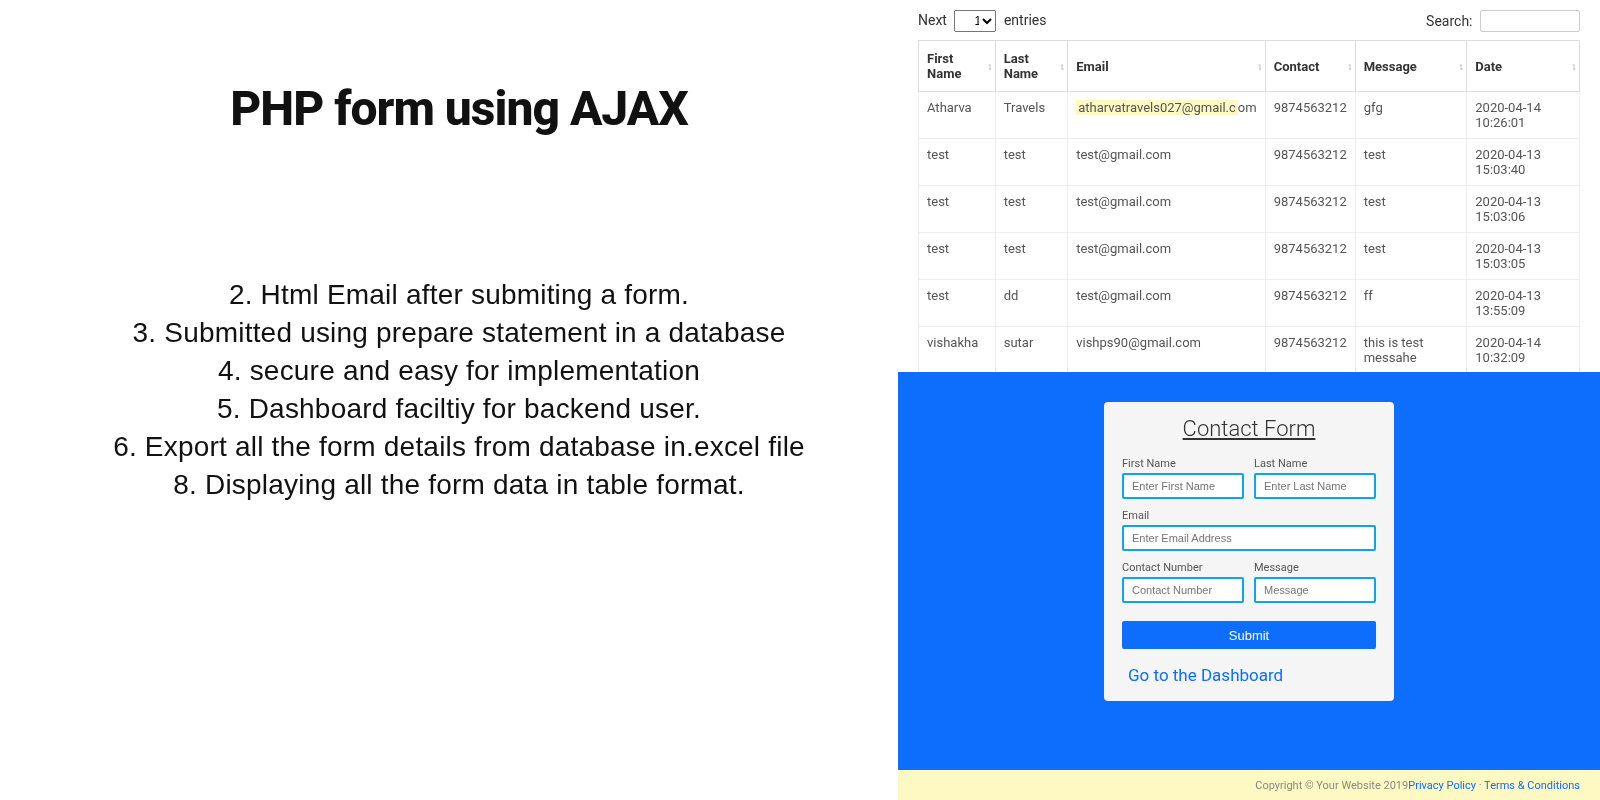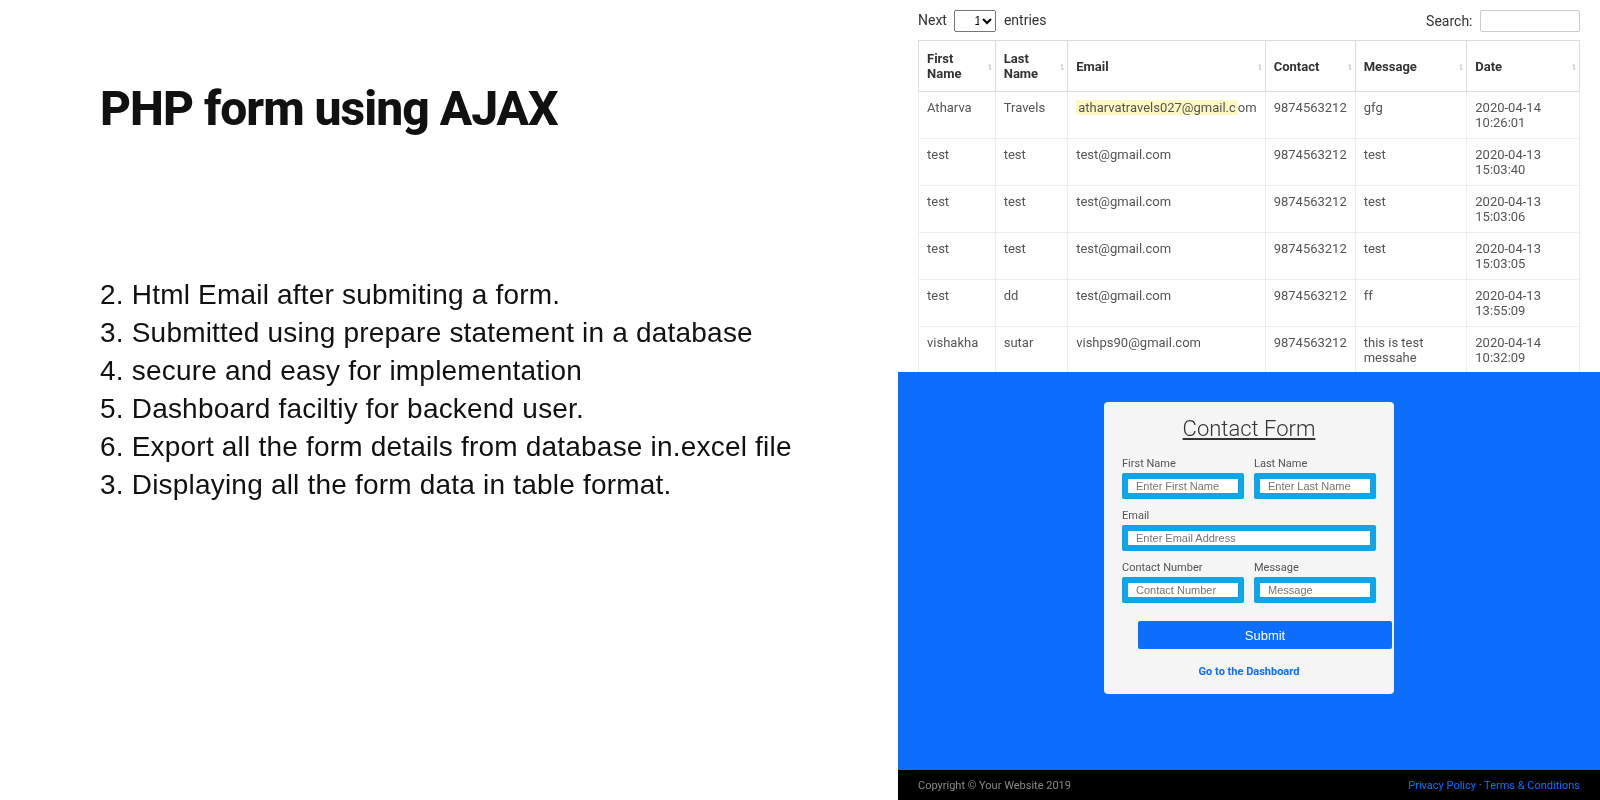--- a/index.html
+++ b/index.html
@@ -9,20 +9,21 @@
     width: 1600px;
     height: 800px;
     overflow: hidden;
     position: relative;
   }
   .left-col {
     position: absolute;
     left: 0; top: 0;
     width: 898px; height: 681px;
     padding: 80px 80px 0 100px;
+    text-align: center;
   }
   .left-col h1 {
     font-weight: 800;
     font-size: 48px;
     letter-spacing: -1px;
     margin-bottom: 140px;
     color: #111;
   }
   .feat-list {
     font-family: "Century Gothic", "Avant Garde", "Avenir Next", Futura, sans-serif;
@@ -144,59 +145,56 @@
   .fld { flex: 1; margin-bottom: 10px; }
   .fld label {
     display: block;
     font-size: 11px;
     color: #555;
     margin-bottom: 3px;
   }
   .fld input {
     width: 100%;
     height: 26px;
-    border: 6px solid #0ea5e9;
+    border: 2px solid #0ea5e9;
     border-radius: 2px;
     padding: 0 8px;
     font-size: 11px;
     color: #999;
   }
   .btn-submit {
     width: 100%;
     height: 28px;
     background: #0d6efd;
     color: #fff;
     border: none;
     border-radius: 2px;
     font-size: 13px;
     margin-top: 8px;
     cursor: pointer;
-    margin-left: 16px;
   }
   .dash-link {
     display: block;
-    text-align: center;
-    font-size: 11px;
+    font-size: 17px;
     color: #0d6efd;
     margin-top: 10px;
     padding: 6px;
     text-decoration: none;
-    font-weight: bold;
   }
   .footer {
     position: absolute;
     left: 0; right: 0; bottom: 0;
     height: 30px;
     display: flex;
-    justify-content: space-between;
+    justify-content: flex-end;
     align-items: center;
     padding: 0 20px;
     font-size: 11px;
     color: #888;
-    background: #000000;
+    background: #fef9c3;
   }
   .footer .links a { color: #0d6efd; text-decoration: none; }
   .divider-v {
     position: absolute;
     left: 898px; top: 0; bottom: 0;
     width: 1px;
     background: #e3e3e3;
   }
 </style>
 </head>
@@ -205,21 +203,21 @@
 <div class="divider-v"></div>
 
 <div class="left-col">
   <h1>PHP form using AJAX</h1>
   <div class="feat-list">
     <div>2. Html Email after submiting a form.</div>
     <div>3. Submitted using prepare statement in a database</div>
     <div>4. secure and easy for implementation</div>
     <div>5. Dashboard faciltiy for backend user.</div>
     <div>6. Export all the form details from database in.excel file</div>
-    <div>3. Displaying all the form data in table format.</div>
+    <div>8. Displaying all the form data in table format.</div>
   </div>
 </div>
 
 <div class="right-col">
 
   <div class="table-panel">
     <div class="dt-topbar">
       <div>
         <span>Next</span>
         <select>

